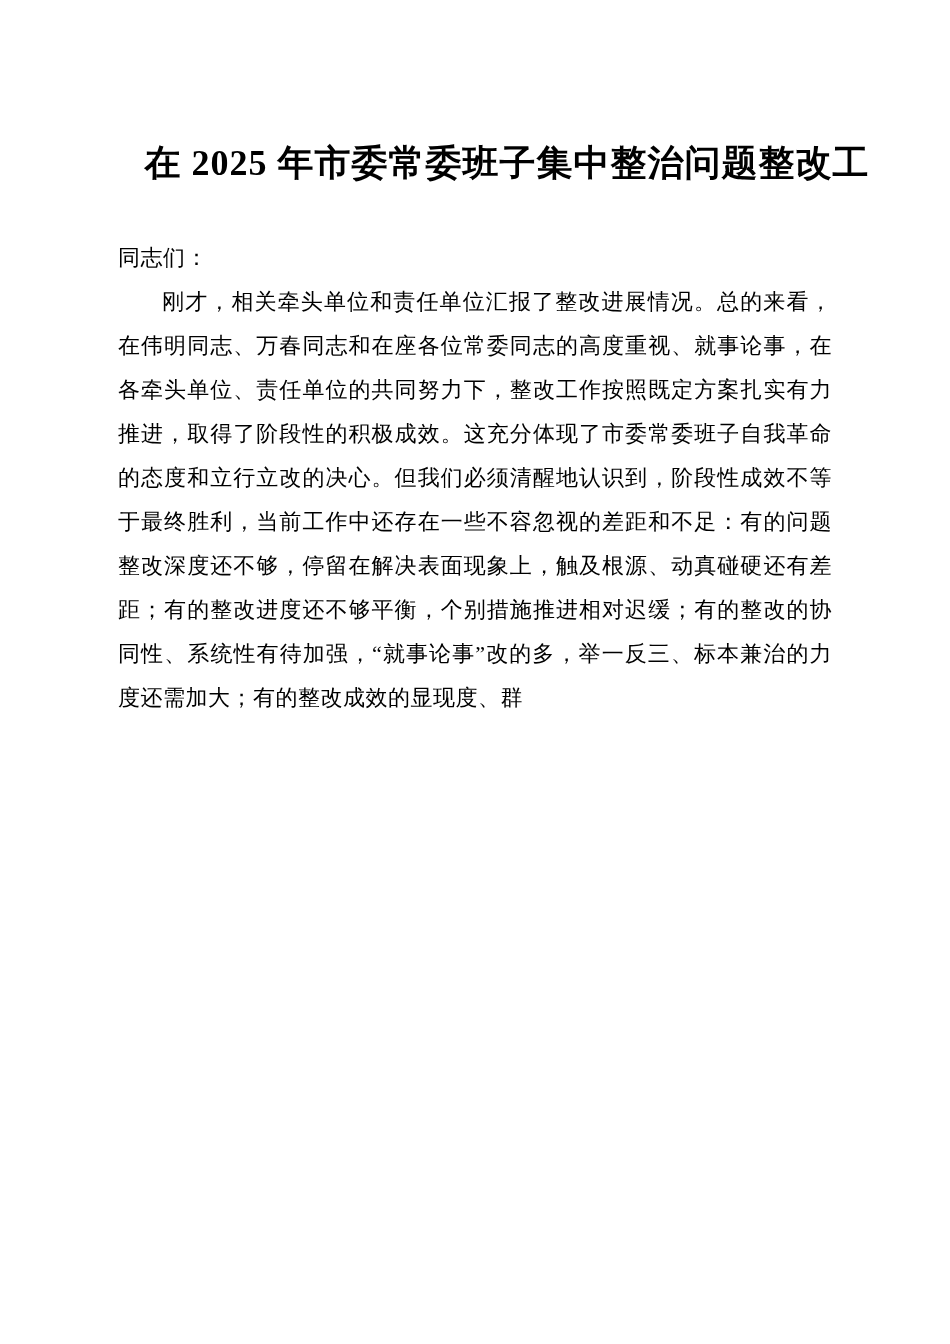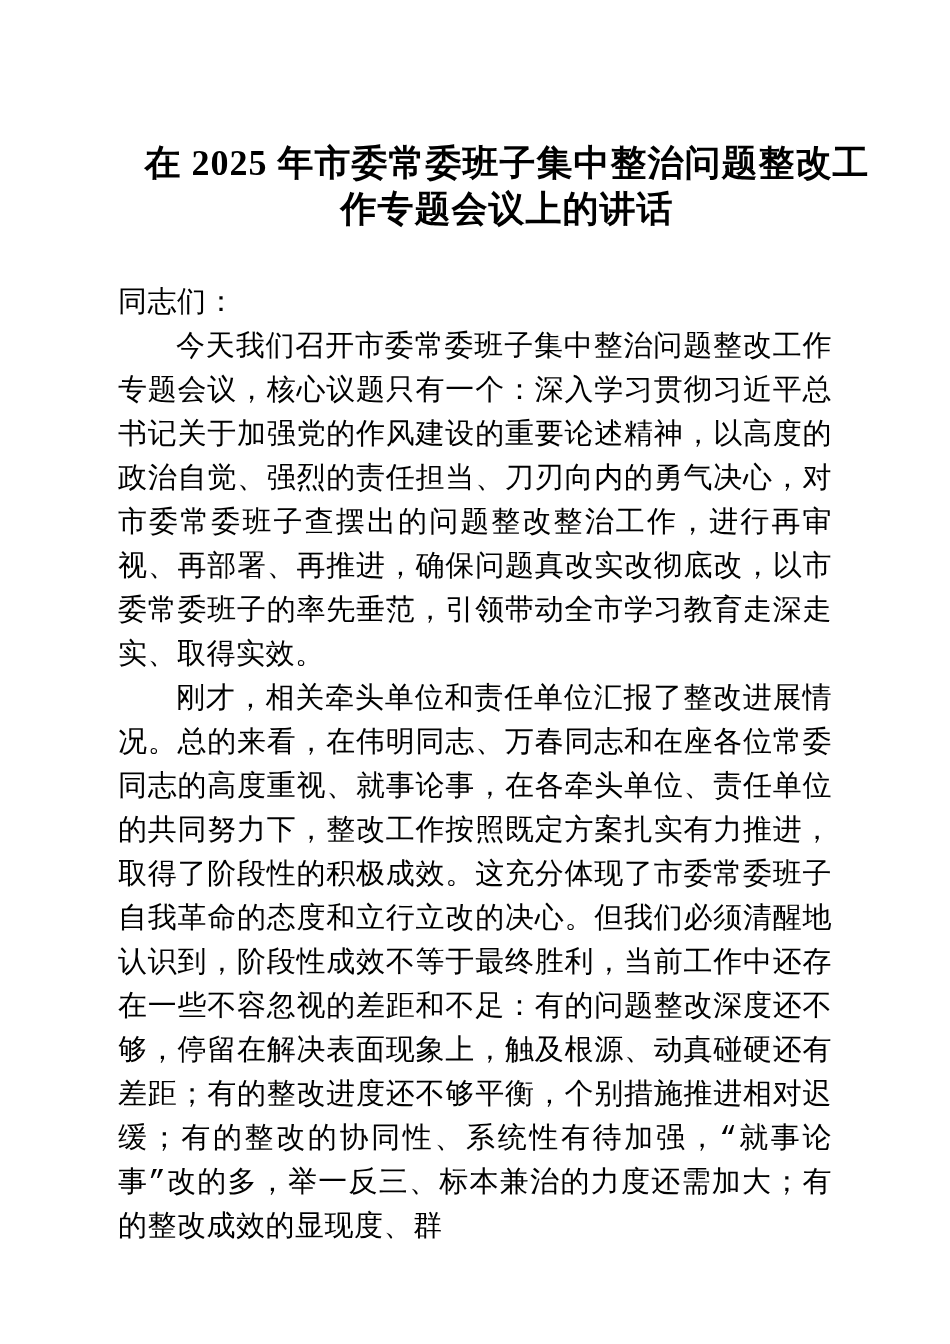--- a/index.html
+++ b/index.html
@@ -24,45 +24,42 @@
     font-weight: 700;
     text-align: center;
     letter-spacing: 1px;
   }
   .title-line {
     display: block;
   }
   .doc-body {
     margin: 50px 118px 4px 118px;
     width: 714px;
-    font-size: 29px;
+    font-size: 22px;
     line-height: 44px;
     font-weight: 400;
     text-align: justify;
     text-justify: inter-character;
     letter-spacing: 0.5px;
-    font-family: Liberation Mono, monospace;
   }
   .para {
     margin: 0;
     padding: 0;
   }
   .para.indent {
     text-indent: 2em;
   }
 </style>
 </head>
 <body>
 
 <div class="page">
 
   <h1 class="doc-title">
     <span class="title-line">在 2025 年市委常委班子集中整治问题整改工</span>
-    <span class="title-line">作专题会议上的讲话</span>
   </h1>
 
   <div class="doc-body">
     <p class="para">同志们：</p>
-    <p class="para indent">今天我们召开市委常委班子集中整治问题整改工作专题会议，核心议题只有一个：深入学习贯彻习近平总书记关于加强党的作风建设的重要论述精神，以高度的政治自觉、强烈的责任担当、刀刃向内的勇气决心，对市委常委班子查摆出的问题整改整治工作，进行再审视、再部署、再推进，确保问题真改实改彻底改，以市委常委班子的率先垂范，引领带动全市学习教育走深走实、取得实效。</p>
     <p class="para indent">刚才，相关牵头单位和责任单位汇报了整改进展情况。总的来看，在伟明同志、万春同志和在座各位常委同志的高度重视、就事论事，在各牵头单位、责任单位的共同努力下，整改工作按照既定方案扎实有力推进，取得了阶段性的积极成效。这充分体现了市委常委班子自我革命的态度和立行立改的决心。但我们必须清醒地认识到，阶段性成效不等于最终胜利，当前工作中还存在一些不容忽视的差距和不足：有的问题整改深度还不够，停留在解决表面现象上，触及根源、动真碰硬还有差距；有的整改进度还不够平衡，个别措施推进相对迟缓；有的整改的协同性、系统性有待加强，“就事论事”改的多，举一反三、标本兼治的力度还需加大；有的整改成效的显现度、群</p>
   </div>
 
 </div>
 
 </body></html>

